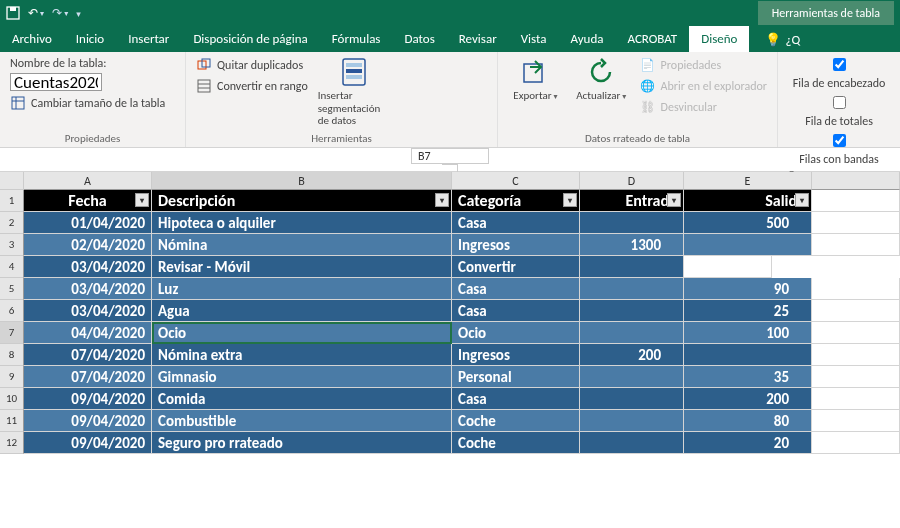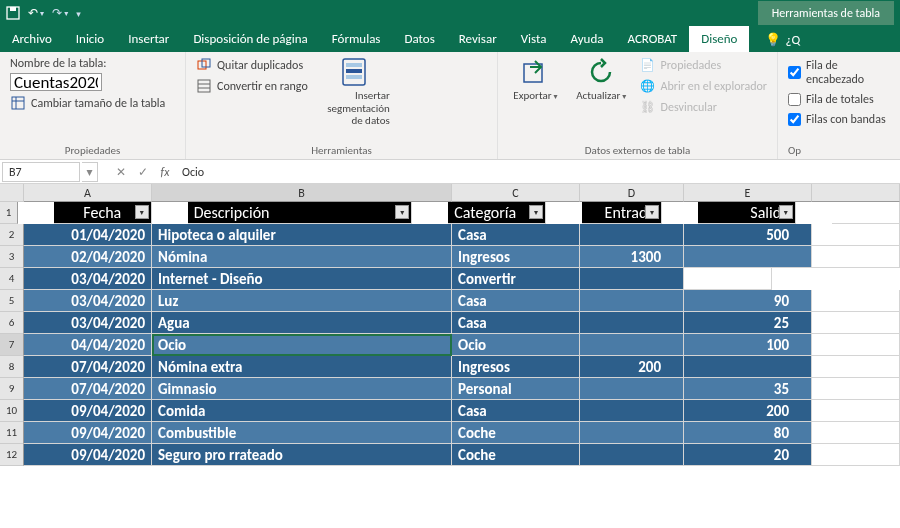--- a/index.html
+++ b/index.html
@@ -6,52 +6,52 @@
 body { background:#fff; width:900px; height:528px; overflow:hidden; font-size:12px; color:#333; }
 .titlebar { background:#0b6e4f; height:26px; display:flex; align-items:center; padding:0 6px; color:#fff; }
 .titlebar .qat { display:flex; gap:8px; align-items:center; }
 .titlebar .qat span { display:inline-flex; align-items:center; }
 .titlebar .context-tab { margin-left:auto; background:#4a8c6f; padding:5px 14px; font-size:12px; }
 .menubar { background:#0b6e4f; height:26px; display:flex; align-items:flex-end; color:#fff; font-size:13px; }
 .menubar .tab { padding:5px 12px 6px; cursor:pointer; }
 .menubar .tab.file { background:#0b6e4f; }
 .menubar .tab.active { background:#fff; color:#0b6e4f; }
 .menubar .tell { margin-left:8px; display:flex; align-items:center; gap:4px; padding:5px 8px; }
-.ribbon { height:108px; border-bottom:1px solid #d4d4d4; display:flex; background:#f3f2f1; }
+.ribbon { height:96px; border-bottom:1px solid #d4d4d4; display:flex; background:#f3f2f1; }
 .group { border-right:1px solid #e1e1e1; padding:4px 10px 2px; display:flex; flex-direction:column; justify-content:space-between; }
 .group-title { text-align:center; font-size:11px; color:#666; padding-top:2px; }
 .group-body { display:flex; gap:10px; align-items:flex-start; }
 .vstack { display:flex; flex-direction:column; gap:3px; }
 .cmd { display:flex; align-items:center; gap:5px; font-size:12px; color:#444; white-space:nowrap; cursor:pointer; padding:1px 0; }
 .cmd.disabled { color:#b8b8b8; }
 .icon16 { width:16px; height:16px; display:inline-flex; align-items:center; justify-content:center; }
 .bigbtn { display:flex; flex-direction:column; align-items:center; width:72px; cursor:pointer; gap:2px; }
-.bigbtn .lbl { font-size:11px; text-align:right; line-height:1.15; color:#444; }
+.bigbtn .lbl { font-size:11px; text-align:left; line-height:1.15; color:#444; }
 .bigicon { width:32px; height:32px; display:inline-flex; align-items:center; justify-content:center; }
 input.namebox { width:92px; height:18px; font-size:17px; padding:1px 3px; border:1px solid #999; }
-.chk { display:flex; align-items:center; gap:5px; font-size:12px; color:#444; }
+.chk { display:flex; align-items:center; gap:5px; font-size:12px; color:#444;flex-direction:column; }
 .chk input { width:13px; height:13px; }
 .chev { font-size:8px; color:#666; margin-left:2px; }
 
-.fxbar { height:24px; border-bottom:1px solid #d4d4d4; display:flex; align-items:center; background:#fff; }
+.fxbar { height:24px; border-bottom:1px solid #d4d4d4; display:flex; align-items:center; background:#fff;flex-direction:column; }
 .cellref { width:78px; height:20px; margin:0 2px 0 2px; border:1px solid #ccc; display:flex; align-items:center; padding:0 6px; font-size:12px; }
 .fxbar .dd { width:16px; text-align:center; color:#888; border:1px solid #ccc; border-left:none; height:20px; line-height:18px; }
 .fxbar .btn { width:22px; text-align:center; color:#888; }
 .fxbar .fx { font-style:italic; color:#666; width:22px; text-align:center; }
 .fxbar .val { flex:1; padding:0 6px; font-size:12px; }
 
 .sheet { position:relative; }
 .colhdr { display:flex; background:#e6e6e6; height:18px; font-size:12px; }
 .colhdr .corner { width:24px; border-right:1px solid #ccc; border-bottom:1px solid #ccc; background:#e6e6e6; }
 .colhdr .ch { border-right:1px solid #ccc; border-bottom:1px solid #999; text-align:center; line-height:18px; color:#333; }
 .colhdr .ch.sel { background:#d4d4d4; }
 .row { display:flex; height:22px; }
 .row .rh { width:24px; background:#e6e6e6; border-right:1px solid #999; border-bottom:1px solid #ccc; text-align:center; font-size:11px; line-height:22px; color:#333; }
 .row .cell { border-right:1px solid #d4d4d4; border-bottom:1px solid #d4d4d4; line-height:22px; padding:0 6px; font-size:15px; overflow:hidden; white-space:nowrap; }
-.row.hdr .cell { background:#000; color:#fff; font-weight:normal; font-size:16px; position:relative;margin-left:36px; }
+.row.hdr .cell { background:#000; color:#fff; font-weight:bold; font-size:16px; position:relative; }
 .row.data .cell { color:#fff; font-weight:bold; }
 .row.data.even .cell { background:#2d5f8b; }
 .row.data.odd .cell { background:#4a7ba6; }
 .row .cell.num { text-align:right; padding-right:22px; }
 .row.active { outline:1px solid rgba(0,0,0,0); }
 .row.active .rh { background:#d4d4d4; }
 .cell.selected { outline:2px solid #217346; outline-offset:-2px; background:#4a7ba6; }
 .filter { position:absolute; right:2px; top:3px; width:14px; height:14px; background:#e6e6e6; border:1px solid #999; display:flex; align-items:center; justify-content:center; font-size:8px; color:#333; }
 .wA{width:128px}.wB{width:300px}.wC{width:128px}.wD{width:104px}.wE{width:128px}.wF{width:88px}
 
@@ -177,21 +177,21 @@
         <div class="cmd disabled">
             <span class="icon16">🌐</span>
             <span>Abrir en el explorador</span>
           </div>
         <div class="cmd disabled">
             <span class="icon16">⛓</span>
             <span>Desvincular</span>
           </div>
       </div>
     </div>
-    <div class="group-title">Datos externos de tabla</div>
+    <div class="group-title">Datos rrateado de tabla</div>
   </div>
 
   <div class="group" style="flex:1;border-right:none">
     <div class="vstack" style="gap:6px;padding-top:2px">
       <label class="chk">
           <input type="checkbox" checked="" style="">
           <span>Fila de encabezado</span>
         </label>
       <label class="chk">
           <input type="checkbox" style="">
@@ -252,21 +252,21 @@
         <div class="cell wA" style="text-align:right">02/04/2020</div>
         <div class="cell wB">Nómina</div>
         <div class="cell wC">Ingresos</div>
         <div class="cell wD num">1300</div>
         <div class="cell wE num"></div>
         <div class="cell wF" style="background:#fff"></div>
       </div>
       <div class="row data even">
         <div class="rh">4</div>
         <div class="cell wA" style="text-align:right">03/04/2020</div>
-        <div class="cell wB">Internet - Diseño</div>
+        <div class="cell wB">Revisar - Móvil</div>
         <div class="cell wC">Convertir</div>
         <div class="cell wD num"></div>
         <div class="cell wF" style="background:#fff"></div>
       </div>
       <div class="row data odd">
         <div class="rh">5</div>
         <div class="cell wA" style="text-align:right">03/04/2020</div>
         <div class="cell wB">Luz</div>
         <div class="cell wC">Casa</div>
         <div class="cell wD num"></div>

